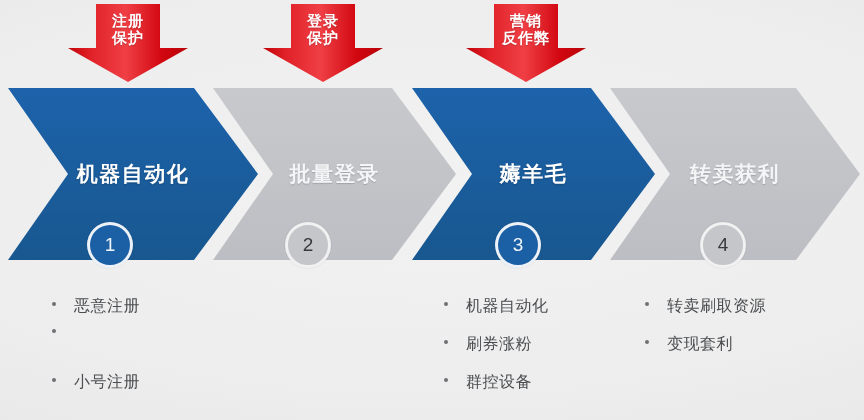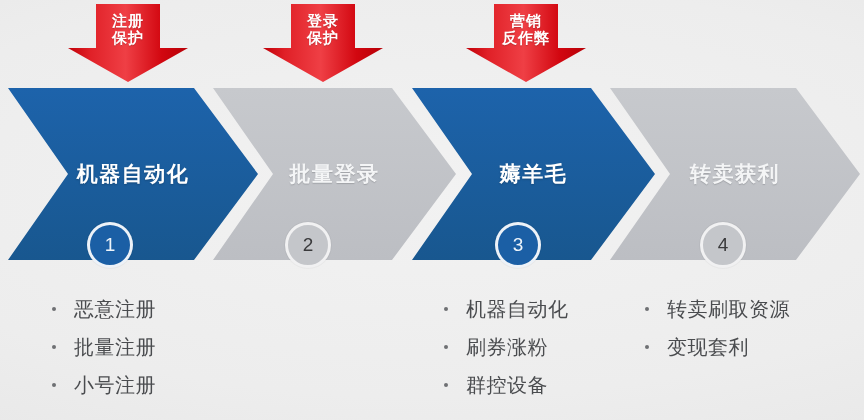--- a/index.html
+++ b/index.html
@@ -148,21 +148,21 @@
     width: 4px;
     height: 4px;
     border-radius: 50%;
     background: #6e7073;
     margin-right: 18px;
     flex: 0 0 auto;
     position: relative;
     top: -5px;
   }
   .bullet-text {
-    font-size: 20px;
+    font-size: 16px;
     color: #4a4c4f;
     letter-spacing: 0.5px;
     white-space: nowrap;
   }
 </style>
 </head>
 <body>
 
 <div id="stage">
 
@@ -285,21 +285,20 @@
 
   <div class="cols">
 
     <div class="col k0">
       <div class="bullet-row">
         <span class="dot"></span>
         <span class="bullet-text">恶意注册</span>
       </div>
       <div class="bullet-row">
         <span class="dot"></span>
-        <span class="bullet-text">批量注册</span>
       </div>
       <div class="bullet-row">
         <span class="dot"></span>
         <span class="bullet-text">小号注册</span>
       </div>
     </div>
 
 
     <div class="col k2">
       <div class="bullet-row">

